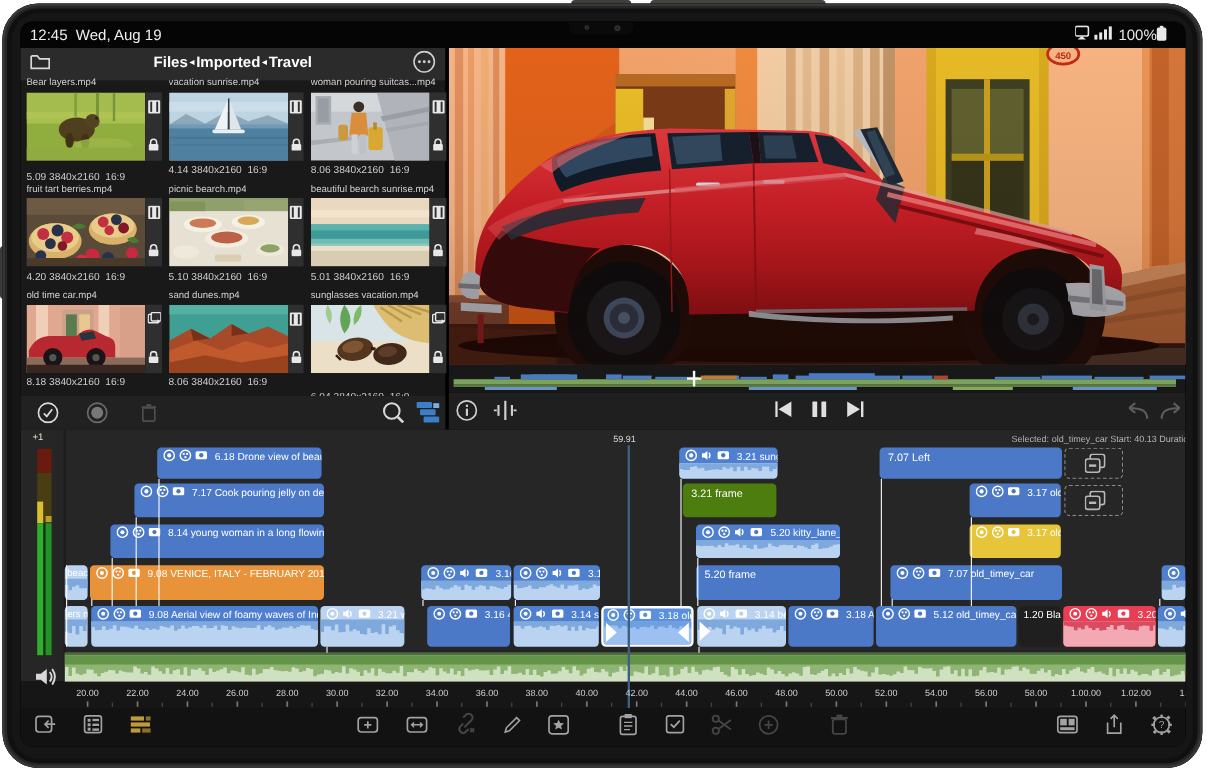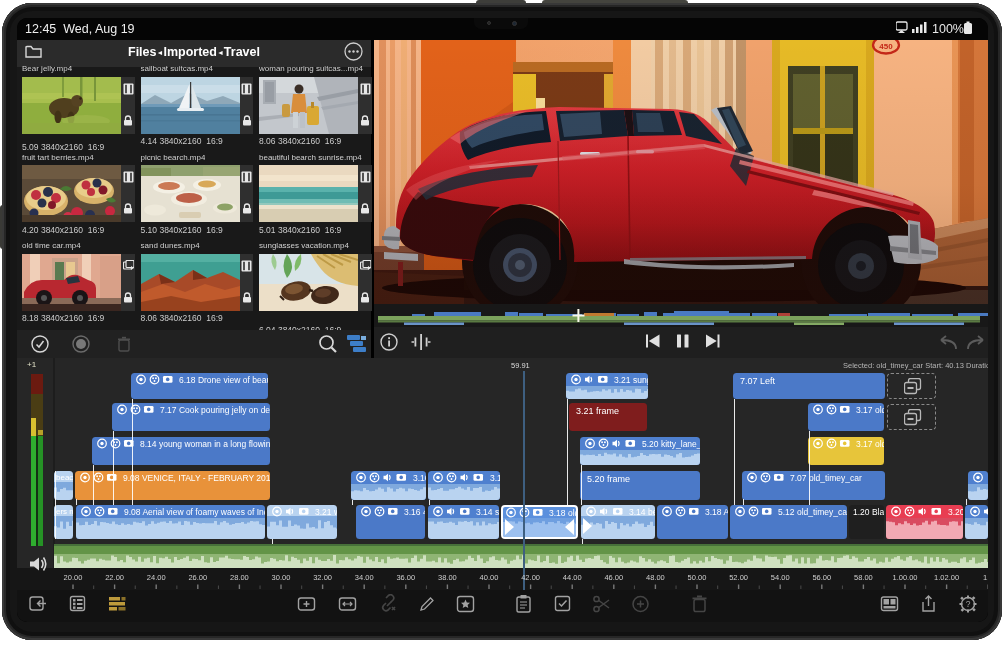--- a/index.html
+++ b/index.html
@@ -41,21 +41,21 @@
 <svg class="abs" style="left:8px;top:26px" width="17" height="15">
         <path d="M1,3 L1,13 L16,13 L16,5 L8,5 L6,2.5 L2,2.5 Z" fill="none" stroke="#d8d8d8" stroke-width="1.4"></path>
       </svg>
 <div class="abs" style="left:0;top:27px;width:354px;text-align:center;color:#fff;font-size:12.5px;font-weight:bold">Files<span style="font-size:7px;vertical-align:1.5px">◄</span>Imported<span style="font-size:7px;vertical-align:1.5px">◄</span>Travel</div>
 <svg class="abs" style="left:327px;top:24px" width="19" height="19">
         <circle cx="9.5" cy="9.5" r="8.5" fill="none" stroke="#cfcfcf" stroke-width="1.3"></circle>
         <circle cx="5.5" cy="9.5" r="1.2" fill="#cfcfcf"></circle>
         <circle cx="9.5" cy="9.5" r="1.2" fill="#cfcfcf"></circle>
         <circle cx="13.5" cy="9.5" r="1.2" fill="#cfcfcf"></circle>
       </svg>
-<div class="abs" style="left:5px;top:46.0px;color:#d0d0d0;font-size:8px;white-space:nowrap;overflow:hidden;max-width:108px">Bear jelly.mp4</div>
+<div class="abs" style="left:5px;top:46.0px;color:#d0d0d0;font-size:8px;white-space:nowrap;overflow:hidden;max-width:108px">Bear layers.mp4</div>
 <div class="abs" style="left:5px;top:58.5px;width:99px;height:57px;overflow:hidden"><svg width="99" height="57">
           <rect width="99" height="57" fill="#8fae3e"></rect>
 <rect width="99" height="22" fill="#a3bc4d"></rect>
           <rect y="16" width="99" height="10" fill="#b2c656" opacity="0.7"></rect>
 <rect x="58" y="0" width="2.5" height="28" fill="#78953a"></rect>
           <rect x="72" y="0" width="2" height="24" fill="#78953a"></rect>
           <rect x="40" y="0" width="2" height="20" fill="#7f9c3c"></rect>
 <ellipse cx="42" cy="31" rx="15" ry="10" fill="#503f1e"></ellipse>
           <circle cx="55" cy="24" r="6" fill="#554222"></circle>
 <circle cx="58.5" cy="21.5" r="1.2" fill="#2e2410"></circle>
@@ -68,21 +68,21 @@
 <svg class="abs" style="left:105.5px;top:64.5px" width="11" height="12">
         <rect x="0.5" y="0.5" width="10" height="11" rx="1" fill="#e8e8e8"></rect>
         <rect x="2.2" y="1.8" width="1.6" height="8.4" fill="#2f2f2f"></rect>
         <rect x="7.2" y="1.8" width="1.6" height="8.4" fill="#2f2f2f"></rect>
       </svg>
 <svg class="abs" style="left:106px;top:96.5px" width="10" height="11">
         <path d="M2.5,5 L2.5,3.5 A2.5,2.5 0 0 1 7.5,3.5 L7.5,5" fill="none" stroke="#e8e8e8" stroke-width="1.3"></path>
         <rect x="1" y="5" width="8" height="5.5" rx="1" fill="#e8e8e8"></rect>
       </svg>
 <div class="abs" style="left:5px;top:124px;color:#cccccc;font-size:8.5px;white-space:nowrap">5.09 3840x2160&nbsp;&nbsp;16:9</div>
-<div class="abs" style="left:123.5px;top:46.0px;color:#d0d0d0;font-size:8px;white-space:nowrap;overflow:hidden;max-width:108px">sailboat suitcas.mp4</div>
+<div class="abs" style="left:123.5px;top:46.0px;color:#d0d0d0;font-size:8px;white-space:nowrap;overflow:hidden;max-width:108px">vacation sunrise.mp4</div>
 <div class="abs" style="left:123.5px;top:58.5px;width:99px;height:57px;overflow:hidden"><svg width="99" height="57">
           <rect width="99" height="57" fill="#a8c8da"></rect>
 <rect width="99" height="27" fill="#bdd5e2"></rect>
           <rect y="8" width="99" height="8" fill="#cadde8"></rect>
 <path d="M0,27 L14,18 L30,26 L48,16 L66,24 L82,19 L99,26 L99,30 L0,30 Z" fill="#8fa8b8"></path>
 <rect y="27" width="99" height="30" fill="#50809f"></rect>
           <rect y="27" width="99" height="3" fill="#6f9ab8"></rect>
 <path d="M48.5,7 L48.5,31 L38,31 Z" fill="#f0f3f5"></path>
           <path d="M50.5,7 L50.5,31 L60,31 Z" fill="#dde6ea"></path>
 <rect x="49" y="5" width="1.2" height="27" fill="#3a3a3a"></rect>
@@ -584,21 +584,21 @@
               <circle cx="3.6" cy="4.3" r="0.95" fill="#fff"></circle>
               <circle cx="6.4" cy="4.3" r="0.95" fill="#fff"></circle>
               <circle cx="5" cy="7" r="0.95" fill="#fff"></circle>
             </g>
             <g transform="translate(27.0,0)">
               <rect x="0" y="2" width="9.5" height="6.8" rx="1.3" fill="#fff"></rect>
               <circle cx="4.7" cy="5.4" r="1.8" fill="#4a77c5"></circle>
             </g>
           </svg>7.17 Cook pouring jelly on decora</div>
       </div>
-<div class="clip" style="left:552px;top:385px;width:78px;height:28px;background:#7f1d1d">
+<div class="clip" style="left:552px;top:385px;width:78px;height:28px;background:#4d7c0f">
         <div class="tlabel">3.21 frame</div>
       </div>
 <div class="clip" style="left:791px;top:385px;width:76px;height:28px;background:#4b79c8">
         <div class="cl"><svg width="40" height="11" style="display:inline-block;vertical-align:-2px;margin-right:3px">
             <g transform="translate(0,0)">
               <circle cx="5" cy="5.5" r="4.3" fill="none" stroke="#fff" stroke-width="1.2"></circle>
               <circle cx="5" cy="5.5" r="1.7" fill="#fff"></circle>
             </g>
             <g transform="translate(13.5,0)">
               <circle cx="5" cy="5.5" r="4.3" fill="none" stroke="#fff" stroke-width="1.2"></circle>

